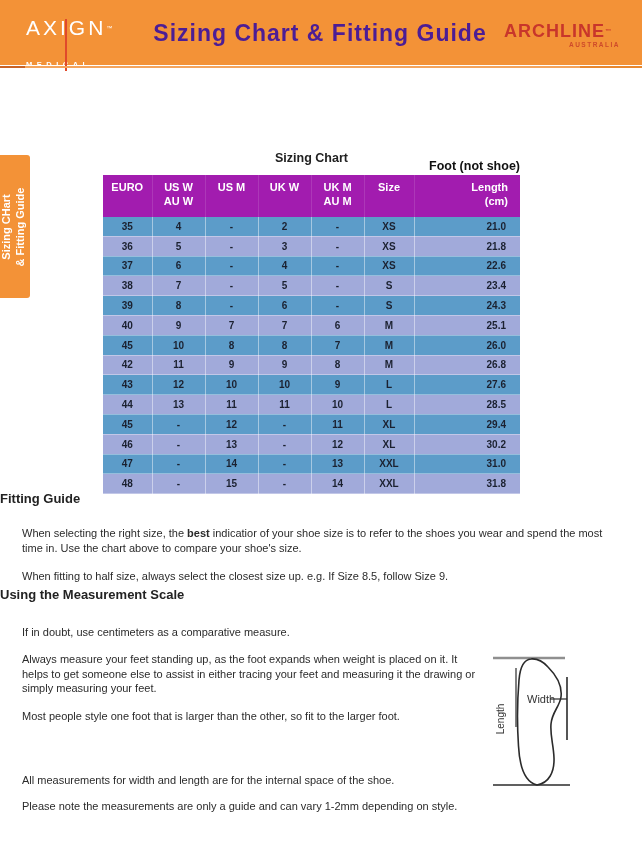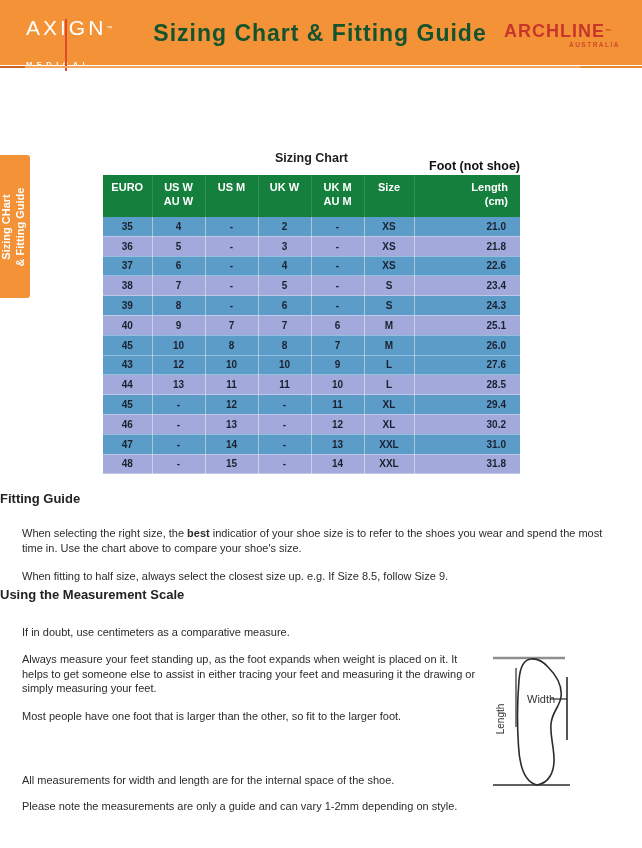--- a/index.html
+++ b/index.html
@@ -9,41 +9,41 @@
   }
 
   
   .topbar { position:absolute; left:0; top:0; width:642px; height:65px; background:#F39237; }
   .axign { position:absolute; left:26px; top:8px; width:110px; color:#fff; }
   .axign-name { position:relative; font-size:21px; letter-spacing:3px; font-weight:400; line-height:24px; margin-top:8px; }
   .axign-tm { font-size:6px; vertical-align:top; letter-spacing:0; }
   .axign-spine { position:absolute; left:39px; top:3px; width:2px; height:52px; background:#E0492B; }
   .axign-sub { font-size:7.5px; letter-spacing:4.5px; font-weight:bold; margin-top:20px; }
   .main-title { position:absolute; left:140px; width:360px; top:20px; text-align:center;
-    color:#14532d; font-size:23px; font-weight:bold; letter-spacing:1px; }
+    color:#4c1d95; font-size:23px; font-weight:bold; letter-spacing:1px; }
   .archline { position:absolute; left:504px; top:21px; width:122px; }
   .arch-name { color:#C8362B; font-size:18px; font-weight:bold; letter-spacing:1px; line-height:20px; }
   .arch-tm { font-size:6px; vertical-align:top; letter-spacing:0; }
   .arch-sub { color:#CE4A2A; font-size:6.5px; font-weight:bold; letter-spacing:1.5px; text-align:right; margin-top:0; padding-right:6px; }
   .divider { position:absolute; left:0; top:66px; width:642px; height:2px;
     background:linear-gradient(to right,#C96326 0,#C96326 25px,#F4A45C 25px,#F4A45C 580px,#E8882F 580px,#E8882F 100%); }
 
   
   .side-tab { position:absolute; left:0; top:155px; width:30px; height:143px; background:#F39237; border-radius:0 3px 3px 0; }
   .side-tab-text { position:absolute; left:50%; top:50%; width:143px; height:30px;
     transform:translate(-50%,-50%) rotate(-90deg); text-align:center;
     color:#fff; font-weight:bold; font-size:11px; line-height:13.5px; }
 
   
   .chart-title { position:absolute; left:103px; width:417px; top:151px; text-align:center;
     font-size:12.5px; font-weight:bold; color:#222; }
   .foot-note { position:absolute; left:370px; width:150px; top:159px; text-align:right;
     font-size:12.5px; font-weight:bold; color:#111; }
   table.size-table { position:absolute; left:103px; top:175px; width:417px; border-collapse:collapse; table-layout:fixed; }
-  table.size-table thead th { background:#15803d; color:#fff; font-size:11px; font-weight:bold;
+  table.size-table thead th { background:#a21caf; color:#fff; font-size:11px; font-weight:bold;
     height:36px; vertical-align:top; padding-top:5px; line-height:14px; text-align:center;
     border-right:1px solid rgba(255,255,255,0.12); }
   table.size-table thead th:last-child { text-align:right; padding-right:12px; border-right:none; }
   table.size-table tbody td { height:18.8px; font-size:10px; font-weight:bold; color:#1B2130;
     text-align:center; padding:0; border-right:1px solid rgba(255,255,255,0.45);
     border-bottom:1px solid rgba(255,255,255,0.35); }
   table.size-table tbody td:last-child { text-align:right; padding-right:14px; border-right:none; }
   tr.steel { background:#5C9CC9; }
   tr.peri  { background:#A1AADA; }
 
@@ -192,20 +192,29 @@
         </tr>
         <tr class="steel">
           <td>45</td>
           <td>10</td>
           <td>8</td>
           <td>8</td>
           <td>7</td>
           <td>M</td>
           <td>26.0</td>
         </tr>
+        <tr class="peri">
+          <td>42</td>
+          <td>11</td>
+          <td>9</td>
+          <td>9</td>
+          <td>8</td>
+          <td>M</td>
+          <td>26.8</td>
+        </tr>
         <tr class="steel">
           <td>43</td>
           <td>12</td>
           <td>10</td>
           <td>10</td>
           <td>9</td>
           <td>L</td>
           <td>27.6</td>
         </tr>
         <tr class="peri">
@@ -256,21 +265,21 @@
       </tbody>
   </table>
 
   <div class="sec-heading h-fitting">Fitting Guide</div>
   <p class="para p-select"><span>When selecting the right size, the </span><b>best</b><span> indicatior of your shoe size is to refer to the shoes you wear and spend the most time in. Use the chart above to compare your shoe's size.</span></p>
   <p class="para p-half">When fitting to half size, always select the closest size up. e.g. If Size 8.5, follow Size 9.</p>
 
   <div class="sec-heading h-measure">Using the Measurement Scale</div>
   <p class="para p-doubt">If in doubt, use centimeters as a comparative measure.</p>
   <p class="para p-always">Always measure your feet standing up, as the foot expands when weight is placed on it. It helps to get someone else to assist in either tracing your feet and measuring it the drawing or simply measuring your feet.</p>
-  <p class="para p-most">Most people have one foot that is larger than the other, so fit to the larger foot.</p>
+  <p class="para p-most">Most people style one foot that is larger than the other, so fit to the larger foot.</p>
   <p class="para p-all">All measurements for width and length are for the internal space of the shoe.</p>
   <p class="para p-note">Please note the measurements are only a guide and can vary 1-2mm depending on style.</p>
 
   <svg class="foot-diagram" viewBox="0 0 110 150" xmlns="http://www.w3.org/2000/svg">
     <line x1="10" y1="12" x2="82" y2="12" stroke="#8f8f8f" stroke-width="2.5"></line>
     <path d="M48,13 C41,13.5 37,22 36,34 C34.5,52 34,78 35.5,100 C36.5,118 41,136 54,139 C66,137 71.5,126 71,112 C70.5,98 67,90 68,78 C69,66 76.5,61 78,51 C79.5,39 72,28 65,21 C59.5,15 53,12.5 48,13 Z" fill="none" stroke="#2b2b2b" stroke-width="1.6"></path>
     <line x1="33" y1="22" x2="33" y2="81" stroke="#2b2b2b" stroke-width="1.2"></line>
     <line x1="84" y1="31" x2="84" y2="94" stroke="#2b2b2b" stroke-width="1.6"></line>
     <line x1="67" y1="53" x2="84" y2="53" stroke="#2b2b2b" stroke-width="1.2"></line>
     <text id="diag-width" x="44" y="57" font-size="11" fill="#333" font-family="Liberation Sans, sans-serif">Width</text>

